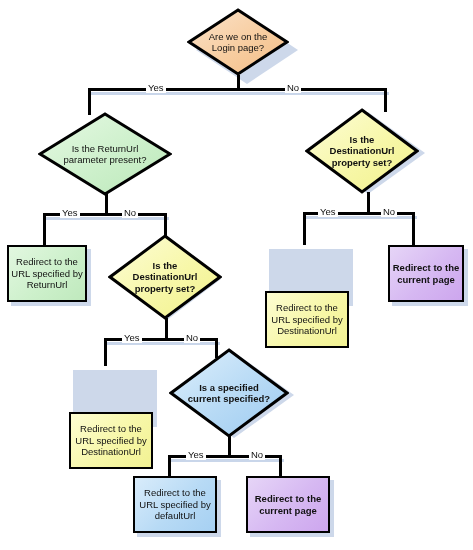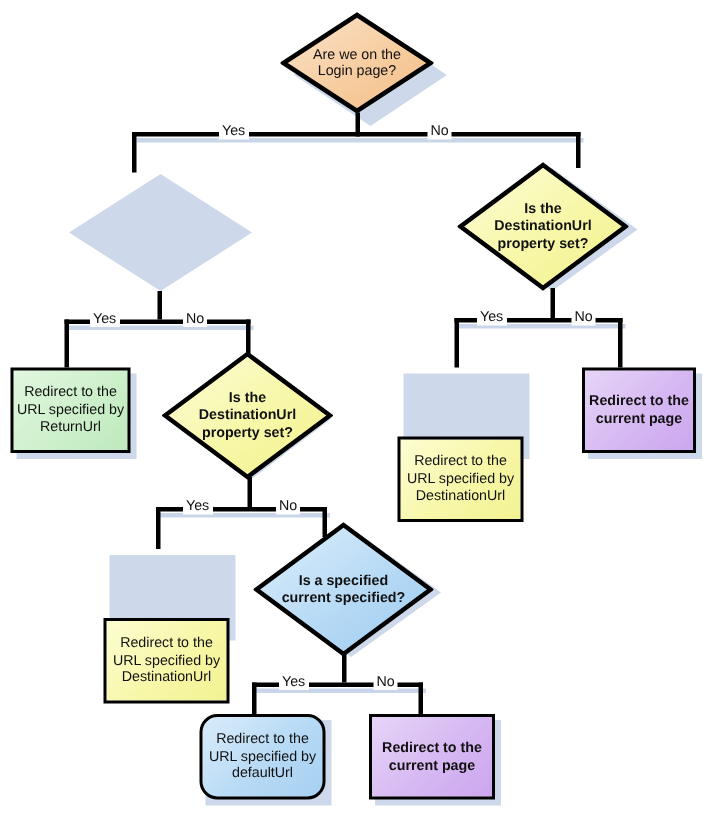--- a/index.html
+++ b/index.html
@@ -51,21 +51,21 @@
     justify-content: center;
     text-align: center;
     font-size: 9.5px;
     line-height: 11.5px;
     color: #111111;
     padding: 2px;
   }
   .box-green  { background: linear-gradient(135deg,#e2f7e0 0%,#cdf0cb 55%,#bfe9bd 100%); }
   .box-yellow { background: linear-gradient(135deg,#fdfdd2 0%,#f7f7a8 55%,#f2f293 100%); margin-top: 46px; }
   .box-purple { background: linear-gradient(135deg,#e6d5f7 0%,#d6b8f2 55%,#cda6ee 100%); font-weight: bold; }
-  .box-blue   { background: linear-gradient(135deg,#d9ecfb 0%,#b7daf5 55%,#a6d0f2 100%); border-radius: 12px; }
+  .box-blue   { background: linear-gradient(135deg,#d9ecfb 0%,#b7daf5 55%,#a6d0f2 100%); }
 
   
   .diamond-wrap {
     position: absolute;
   }
   .diamond {
     position: absolute;
     left: 0; top: 0;
     width: 100%; height: 100%;
   }
@@ -163,20 +163,40 @@
             <stop offset="55%" stop-color="#f7cda0"></stop>
             <stop offset="100%" stop-color="#f3bd87"></stop>
           </linearGradient>
         </defs>
         <polygon points="51,2 100,34 51,66 2,34" fill="url(#gpeach)" stroke="#000000" stroke-width="3"></polygon>
       </svg>
     </div>
     <div class="diamond-label">Are we on the Login page?</div>
   </div>
 
+  <div class="diamond-wrap" style="left:38px;top:112px;width:134px;height:84px;">
+    <div class="diamond">
+      <svg width="134" height="84" viewBox="0 0 134 84">
+        <defs>
+          <linearGradient id="ggreen" x1="0" y1="0" x2="1" y2="1">
+            <stop offset="0%" stop-color="#e6f9e4"></stop>
+            <stop offset="55%" stop-color="#cdf0cb"></stop>
+            <stop offset="100%" stop-color="#bbe8b9"></stop>
+          </linearGradient>
+        </defs>
+        <polygon points="67,2 132,42 67,82 2,42" fill="url(#ggreen)" stroke="#000000" stroke-width="3"></polygon>
+      </svg>
+    </div>
+    <div class="diamond-label">
+      <span>
+        <span>Is the ReturnUrl</span><br>
+        <span>parameter present?</span>
+      </span>
+    </div>
+  </div>
 
   <div class="diamond-wrap" style="left:305px;top:108px;width:114px;height:86px;">
     <div class="diamond">
       <svg width="114" height="86" viewBox="0 0 114 86">
         <defs>
           <linearGradient id="gyellow1" x1="0" y1="0" x2="1" y2="1">
             <stop offset="0%" stop-color="#fdfdd8"></stop>
             <stop offset="55%" stop-color="#f7f7a8"></stop>
             <stop offset="100%" stop-color="#f1f18c"></stop>
           </linearGradient>

